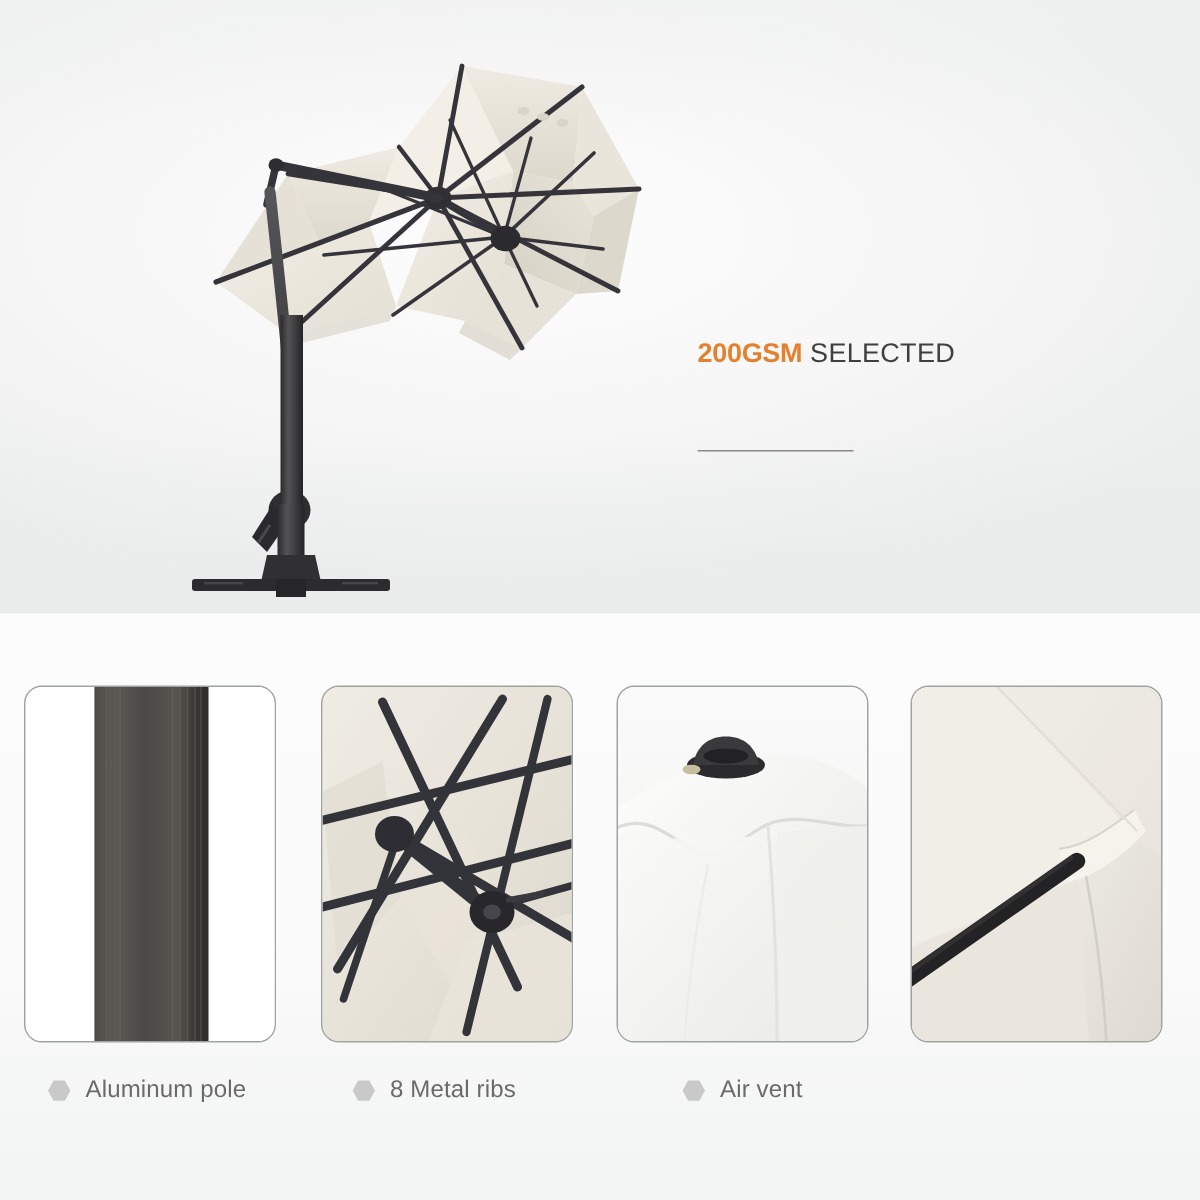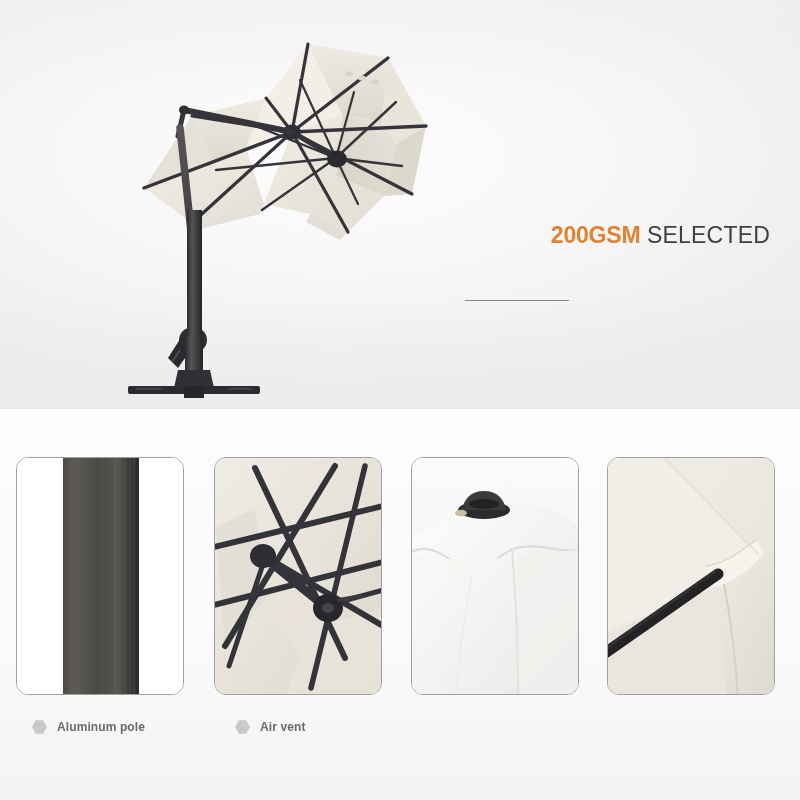--- a/index.html
+++ b/index.html
@@ -51,26 +51,25 @@
   .umbrella-art svg { display: block; }
 
   
   .headline {
     position: absolute;
     left: 465px;
     top: 216px;
     width: 305px;
   }
   .headline-line {
-    font-size: 23px;
+    font-size: 18px;
     line-height: 38px;
     letter-spacing: 0.2px;
     color: #3b3b3b;
     white-space: nowrap;
-    text-align: right;
   }
   .headline-accent {
     color: #e4812e;
     font-weight: 700;
     letter-spacing: -0.2px;
   }
   .headline-rest {
     color: #3f3f3f;
     font-weight: 400;
   }
@@ -144,36 +143,35 @@
   .caption {
     position: absolute;
     top: 0;
     display: flex;
     align-items: center;
     gap: 10px;
     height: 32px;
   }
   .caption:nth-child(1) { left: 32px; }
   .caption:nth-child(2) { left: 235px; }
-  .caption:nth-child(3) { left: 439px; }
+  .caption:nth-child(3) { left: 455px; }
   .caption:nth-child(4) { left: 626px; }
 
   .hex {
     width: 15px;
     height: 15px;
     background: #c9c9c9;
     flex: none;
     clip-path: polygon(25% 5%, 75% 5%, 100% 50%, 75% 95%, 25% 95%, 0% 50%);
   }
   .caption-text {
-    font-size: 12px;
+    font-size: 16px;
     color: #6a6a6a;
     letter-spacing: 0.1px;
     white-space: nowrap;
-    font-weight: bold;
   }
 </style>
 </head>
 <body>
 
 <div class="page">
 
   <div class="hero">
 
     <div class="hero-vignette"></div>
@@ -436,20 +434,24 @@
 
     </div>
 
     <div class="captions">
 
       <div class="caption">
         <span class="hex"></span>
         <span class="caption-text">Aluminum pole</span>
       </div>
 
+      <div class="caption">
+        <span class="hex"></span>
+        <span class="caption-text">8 Metal ribs</span>
+      </div>
 
       <div class="caption">
         <span class="hex"></span>
         <span class="caption-text">Air vent</span>
       </div>
 
 
     </div>
 
   </div>

